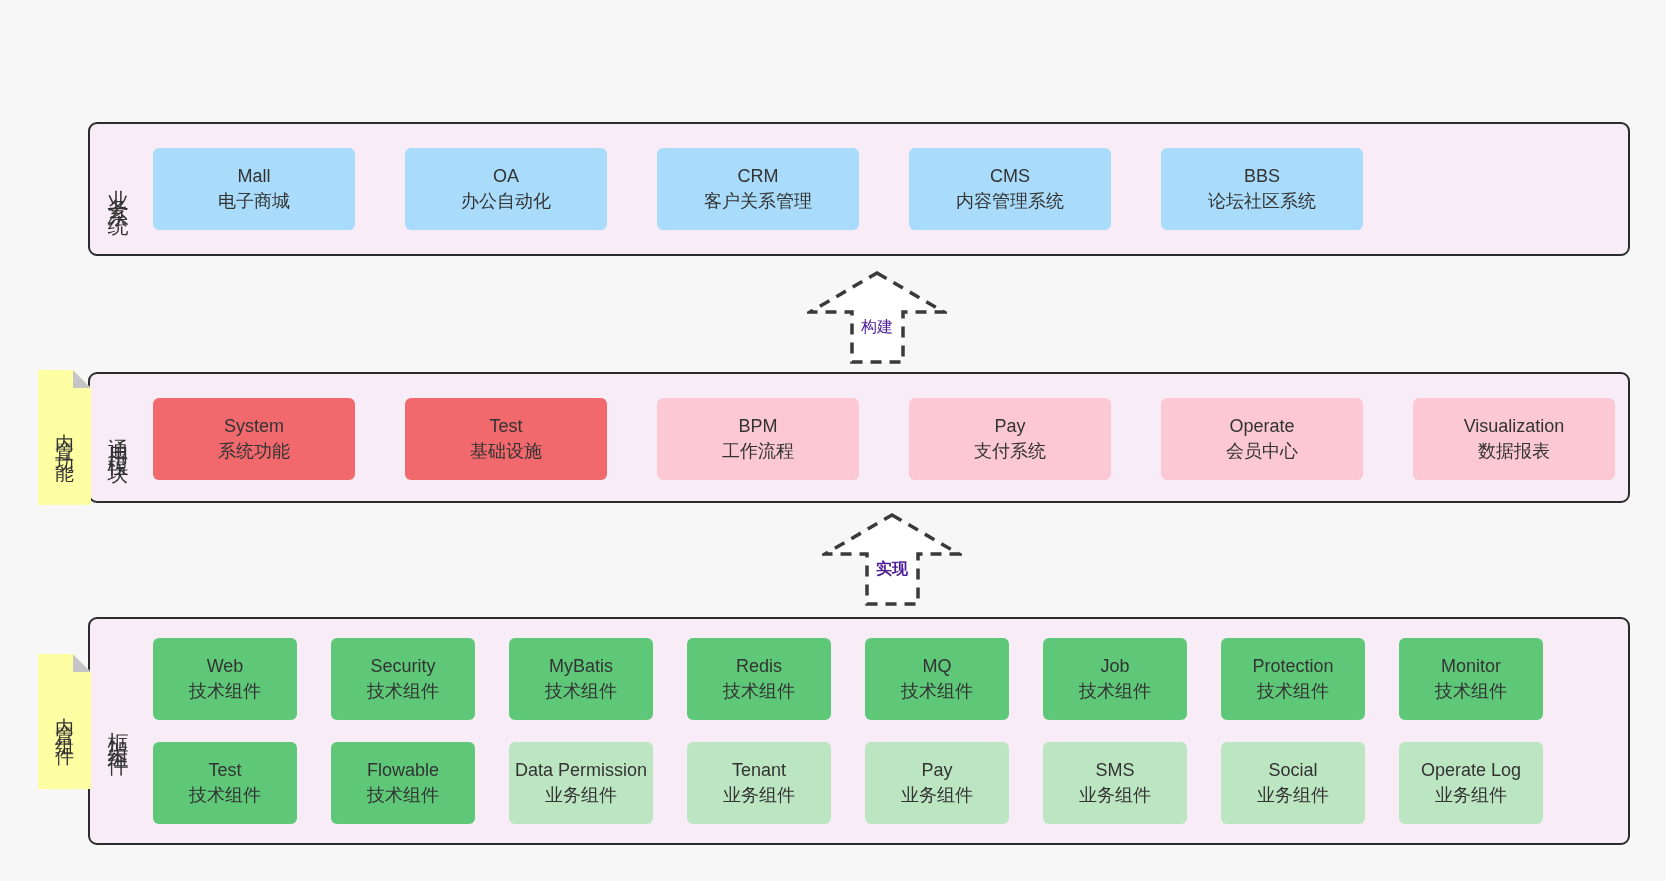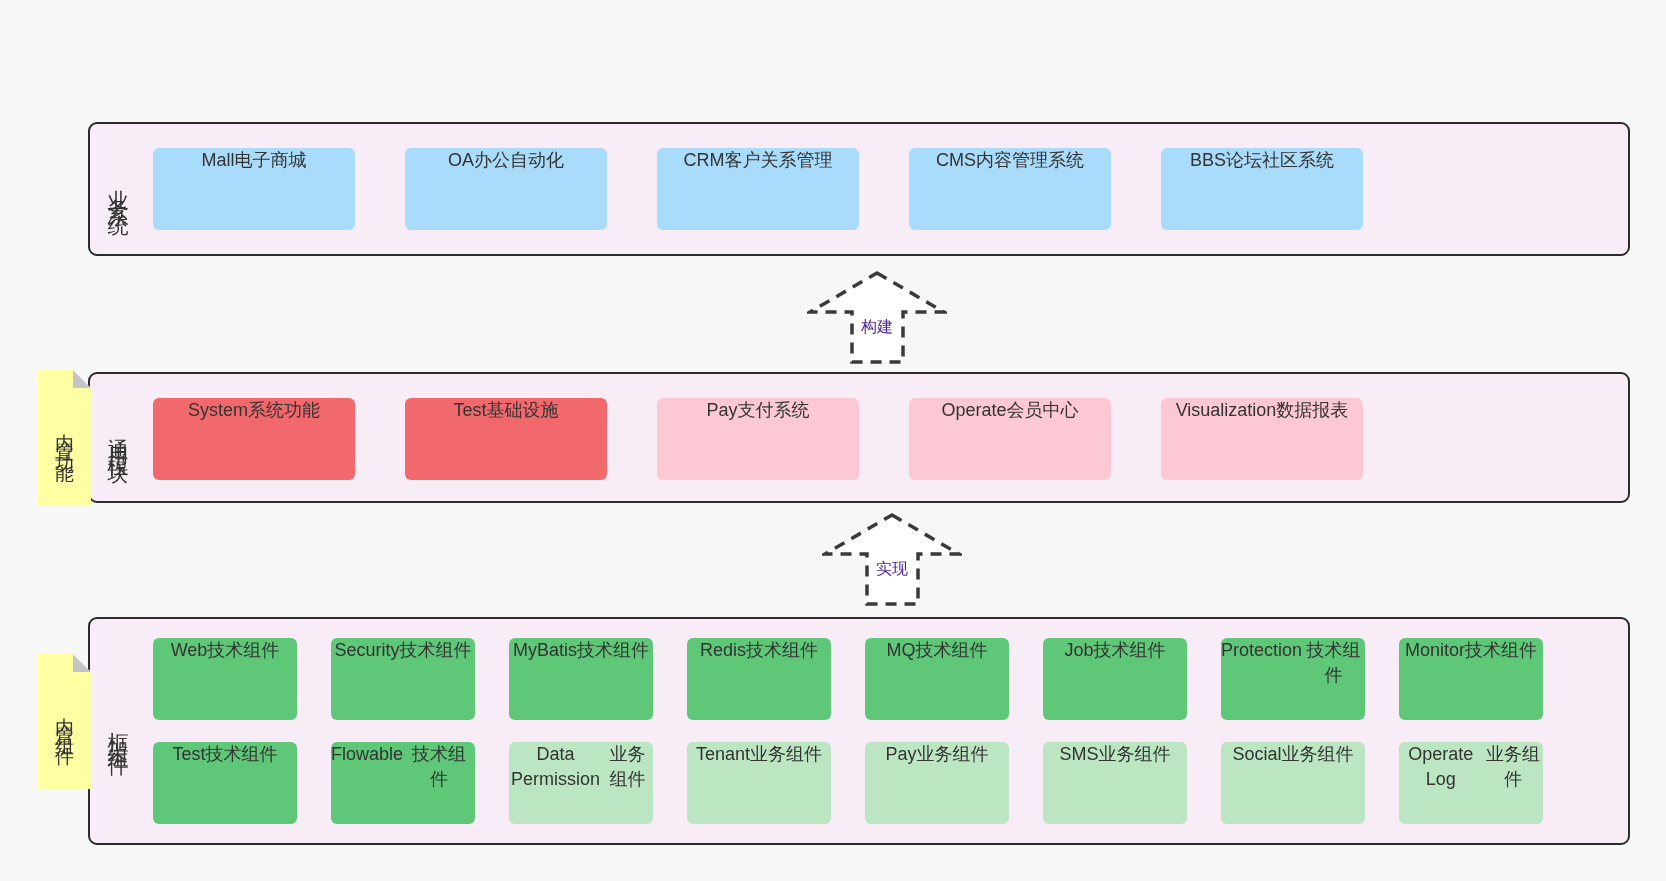--- a/index.html
+++ b/index.html
@@ -30,41 +30,41 @@
 
   .row{position:absolute;left:63px;display:flex;}
   .row-wide{gap:50px;top:24px;}
   .row-sm{gap:34px;}
   #panel-components .row1{top:19px;}
   #panel-components .row2{top:123px;}
 
   
   .card{
     border-radius:6px;
-    display:flex;flex-direction:row;align-items:flex-start;justify-content:center;
+    display:flex;flex-direction:column;align-items:center;justify-content:center;
     text-align:center;color:#333;
   }
   .card-wide{width:202px;height:82px;}
   .card-sm{width:144px;height:82px;}
   .card-title,.card-sub{font-size:18px;line-height:25px;}
   .blue{background:#a9dbfa;}
   .red{background:#f1696d;}
   .pink{background:#fbc8d3;}
   .green{background:#5ec878;}
   .lightgreen{background:#bce5c2;}
 
   
   .arrow{position:absolute;width:140px;height:95px;z-index:5;}
   .arrow svg{display:block;}
   .arrow-label{
     position:absolute;left:0;right:0;top:47px;
     text-align:center;font-size:16px;color:#4c1d95;
   }
   #arrow-build{left:807px;top:270px;}
-  #arrow-implement{left:822px;top:512px;}
+  #arrow-implement{left:822px;top:512px;font-weight:bold;}
 
   
   .note{
     position:absolute;left:38px;width:53px;height:135px;
     background:#feffa3;z-index:6;
     display:flex;align-items:center;justify-content:center;
     clip-path:polygon(0 0,calc(100% - 18px) 0,100% 18px,100% 100%,0 100%);
   }
   #note-features{top:370px;}
   #note-components{top:654px;}
@@ -126,20 +126,24 @@
     <div class="row row-wide">
       <div class="card card-wide red">
         <div class="card-title">System</div>
         <div class="card-sub">系统功能</div>
       </div>
       <div class="card card-wide red">
         <div class="card-title">Test</div>
         <div class="card-sub">基础设施</div>
       </div>
       <div class="card card-wide pink">
+        <div class="card-title">BPM</div>
+        <div class="card-sub">工作流程</div>
+      </div>
+      <div class="card card-wide pink">
         <div class="card-title">Pay</div>
         <div class="card-sub">支付系统</div>
       </div>
       <div class="card card-wide pink">
         <div class="card-title">Operate</div>
         <div class="card-sub">会员中心</div>
       </div>
       <div class="card card-wide pink">
         <div class="card-title">Visualization</div>
         <div class="card-sub">数据报表</div>

